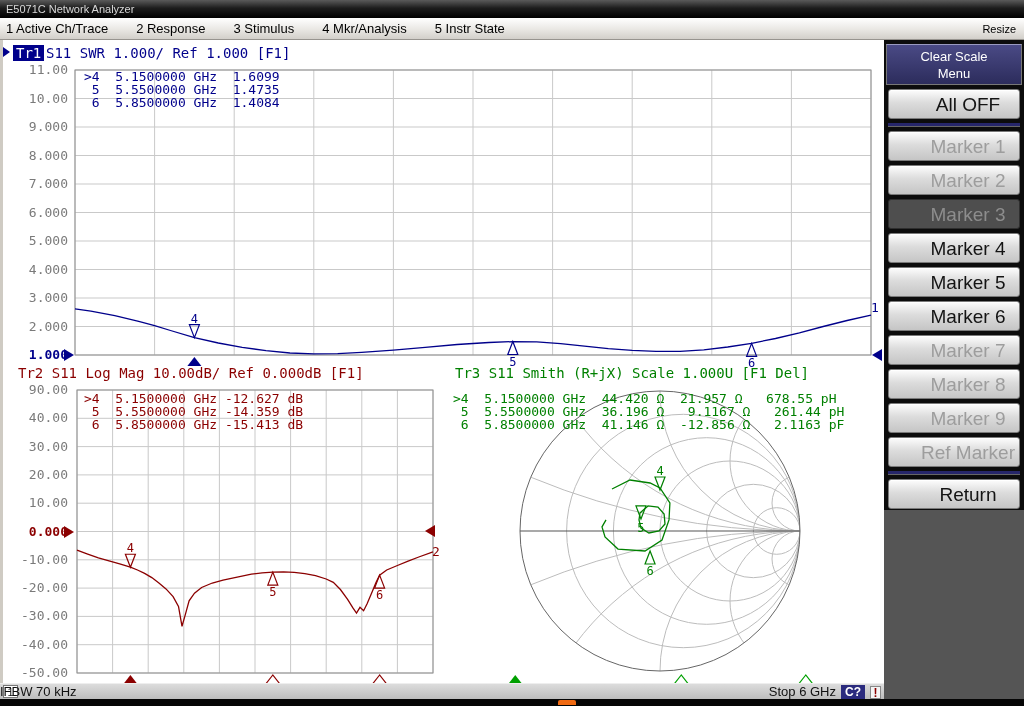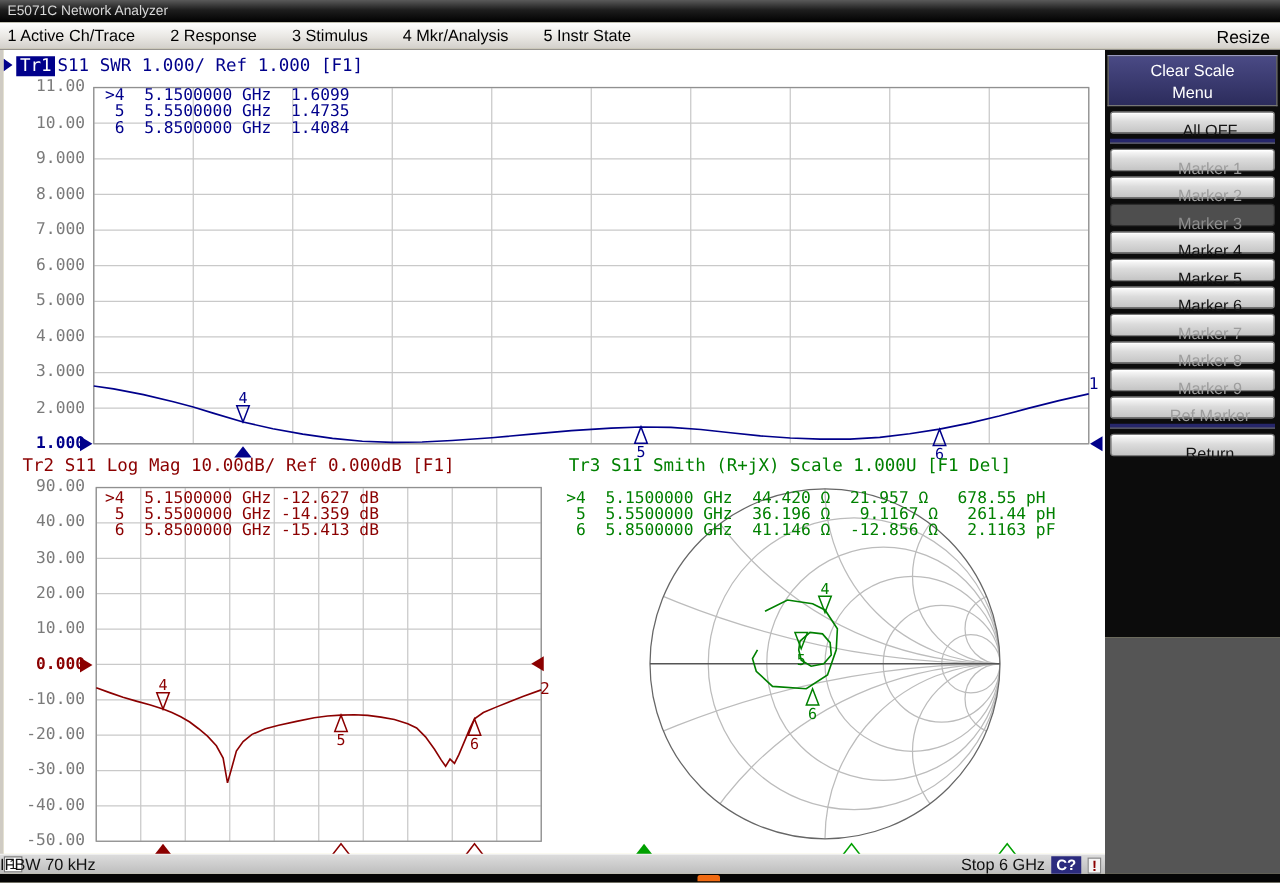--- a/index.html
+++ b/index.html
@@ -1,30 +1,30 @@
 <!DOCTYPE html>
 <html><head>
 <meta charset="utf-8">
 <style>
   html,body{margin:0;padding:0;background:#222;}
-  .screen{position:relative;width:1024px;height:706px;background:#fef9c3;overflow:hidden;
+  .screen{position:relative;width:1024px;height:706px;background:#bef264;overflow:hidden;
           font-family:"Liberation Sans",sans-serif;}
   .c-navy{color:#00008b;}
   .c-maroon{color:#8b0000;}
   .c-green{color:#008000;}
 
   .titlebar{position:absolute;left:0;top:0;width:1024px;height:18px;
     background:linear-gradient(180deg,#5a5a5a,#1d1d1d 45%,#000);
     color:#d8d8d8;font-size:11px;line-height:18px;padding-left:6px;box-sizing:border-box;}
   .menubar{position:absolute;left:0;top:18px;width:1024px;height:22px;
     background:linear-gradient(180deg,#ffffff,#e9e7e3 55%,#d2cfca);
     border-bottom:1px solid #97948f;box-sizing:border-box;}
   .menu-items{position:absolute;left:6px;top:0;height:22px;display:flex;gap:28px;}
   .menu-item{font-size:13px;line-height:22px;color:#000;}
-  .resize{position:absolute;right:8px;top:0;font-size:14px;line-height:22px;color:#000;}
+  .resize{position:absolute;right:8px;top:0;font-size:11px;line-height:22px;color:#000;}
 
   .mainwhite{position:absolute;left:3px;top:40px;width:881px;height:643px;background:#ffffff;}
   .leftborder{position:absolute;left:0;top:40px;width:3px;height:659px;background:#cfcbc3;}
   .sb-black{position:absolute;left:884px;top:40px;width:140px;height:470px;background:#0c0c0c;}
   .sb-gray{position:absolute;left:884px;top:510px;width:140px;height:189px;background:#555555;}
   .bottomstrip{position:absolute;left:0;top:699px;width:1024px;height:7px;background:#050505;}
   .orange{position:absolute;left:558px;top:700px;width:18px;height:5px;background:#f06a12;border-radius:2px 2px 0 0;}
 
   svg.overlay{position:absolute;left:0;top:0;pointer-events:none;}
   .grid{stroke:#c9c9c9;stroke-width:1;}
@@ -46,24 +46,24 @@
     height:16px;line-height:16px;text-align:right;}
   .tick.c-navy{color:#00008b;font-weight:bold;}
   .tick.c-maroon{color:#8b0000;font-weight:bold;}
   .trno{position:absolute;font:13px "DejaVu Sans Mono",monospace;}
 
   .sb-header{position:absolute;left:886px;top:44px;width:136px;height:41px;
     background:linear-gradient(180deg,#4a4a85,#2c2c5c);border:1px solid #777;
     border-top-color:#9a9ac0;box-sizing:border-box;color:#fff;font-size:13px;
     display:flex;flex-direction:column;align-items:center;justify-content:center;line-height:17px;}
   .sb-buttons{position:absolute;left:888px;top:89px;width:132px;display:flex;flex-direction:column;gap:4px;}
-  .sbtn{height:18px;line-height:30px;text-align:center;border-radius:3px;
+  .sbtn{height:30px;line-height:30px;text-align:center;border-radius:3px;
     background:linear-gradient(180deg,#fdfdfd,#dcdcdc 45%,#c5c5c5);
     border:1px solid #7a7a7a;box-shadow:inset 0 1px 0 #fff;box-sizing:border-box;
-    font-size:13px;color:#141414;padding-left:28px;}
+    font-size:19px;color:#141414;padding-left:28px;}
   .sbtn.disabled{color:#9d9d9d;}
   .sbtn.selected{background:#4e4e4e;color:#8d8d8d;border-color:#2e2e2e;box-shadow:none;}
   .sdiv{height:3px;background:#26266a;border-bottom:1px solid #666;}
 
   .statusbar{position:absolute;left:0;top:683px;width:884px;height:16px;
     background:linear-gradient(180deg,#dcdcdc,#bdbdbd);border-top:1px solid #eee;box-sizing:border-box;font-size:13px;color:#111;}
   .chanbox{position:absolute;left:3px;top:1px;width:15px;height:13px;background:#fff;
     border:1px solid #777;text-align:center;font-size:11px;line-height:13px;box-sizing:border-box;}
   .start{position:absolute;left:25px;top:0;line-height:16px;margin-top:32px;}
   .ifbw{position:absolute;left:0;width:1020px;top:0;line-height:16px;}

